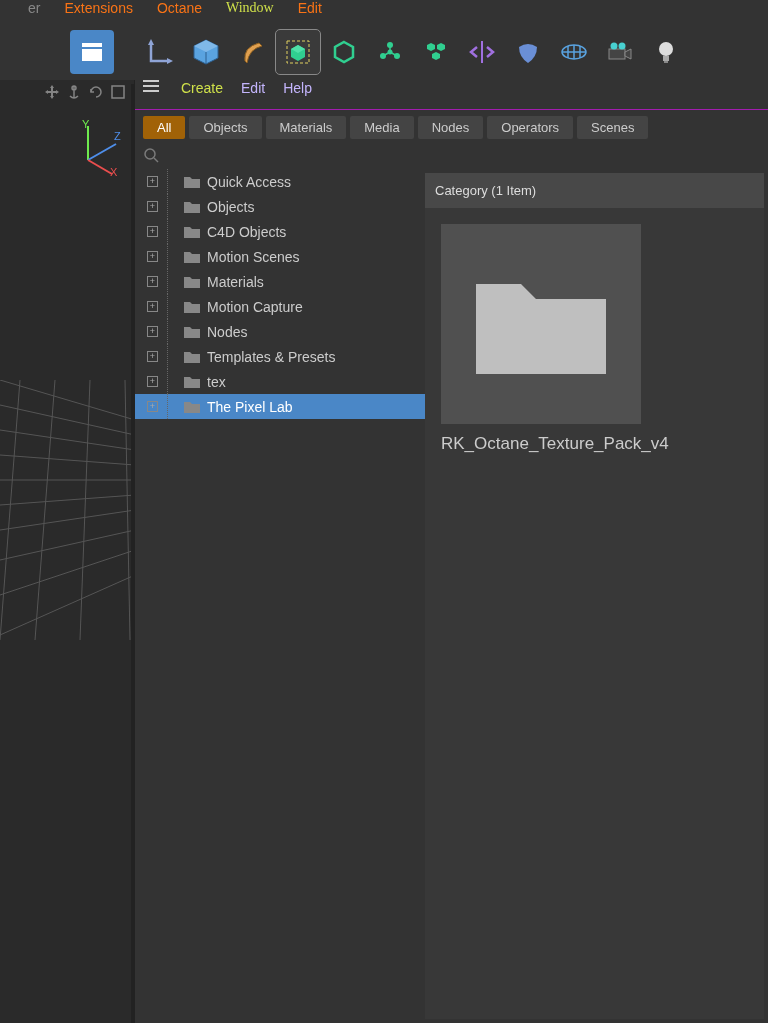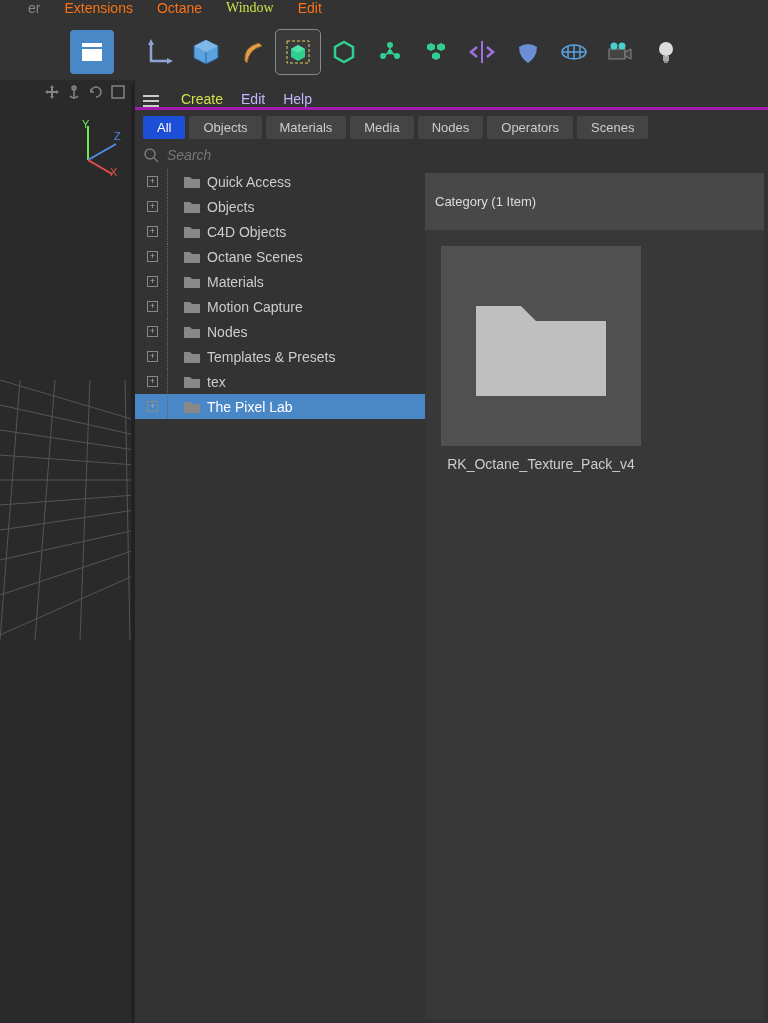--- a/index.html
+++ b/index.html
@@ -19,50 +19,50 @@
 .main { display: flex; height: calc(1023px - 24px - 56px); }
 .viewport-col { width: 135px; background: #2a2a2a; position: relative; border-right: 1px solid #222; }
 .vp-tools { display: flex; gap: 6px; justify-content: flex-end; padding: 4px 8px; height: 28px; }
 .vp-tools svg { width: 16px; height: 16px; opacity: .7; }
 .axis-gizmo { position: absolute; top: 40px; left: 70px; }
 
 .viewport-grid { position: absolute; top: 300px; left: 0; right: 0; height: 260px; }
 .viewport-grid line { stroke: #555; stroke-width: 1; }
 
 .panel-col { flex: 1; background: #333; display: flex; flex-direction: column; }
-.panel-menu { display: flex; align-items: flex-end; height: 30px; padding: 0 8px; gap: 18px; border-bottom: 3px solid #a21caf; }
+.panel-menu { display: flex; align-items: flex-start; height: 30px; padding: 0 8px; gap: 18px; border-bottom: 1px solid #a21caf; }
 .panel-menu .burger { display: flex; flex-direction: column; gap: 3px; margin-right: 4px; }
 .panel-menu .burger span { width: 16px; height: 2px; background: #ccc; }
 .panel-menu .m { cursor: pointer; color: #c4b5fd; }
 .panel-menu .m.hl { color: #cfe04a; }
 
 .filter-tabs { display: flex; gap: 4px; padding: 6px 8px; align-items: center; }
 .filter-tabs .tab { padding: 4px 14px; background: #444; border-radius: 2px; color: #ccc; cursor: pointer; font-size: 13px; }
-.filter-tabs .tab.active { background: #1d4ed8; color: #fff; }
+.filter-tabs .tab.active { background: #a16207; color: #fff; }
 
 .search-row { display: flex; align-items: center; padding: 2px 8px 6px 8px; gap: 8px; }
 .search-row .mag { opacity: .6; }
 .search-row input { flex: 1; background: transparent; border: none; color: #ccc; font-style: italic; font-size: 14px; outline: none; }
 
 .content-row { flex: 1; display: flex; }
 .tree-col { width: 290px; background: #333; overflow: hidden; }
 .tree { list-style: none; }
 .tree li { display: flex; align-items: center; height: 25px; padding-left: 12px; cursor: pointer; white-space: nowrap; }
 .tree li.selected { background: #4a87c7; color: #fff; }
 .tree .exp { width: 11px; height: 11px; border: 1px solid #888; margin-right: 4px; display: flex; align-items: center; justify-content: center; font-size: 9px; line-height: 1; color: #aaa; flex-shrink: 0; }
 .tree .exp.blank { border: none; }
 .tree .vline { width: 12px; height: 100%; border-left: 1px dotted #666; margin-left: 5px; margin-right: 4px; flex-shrink: 0; }
 .tree .fld { width: 18px; height: 14px; margin-right: 6px; flex-shrink: 0; }
 
 .cat-col { flex: 1; background: #383838; margin: 4px 4px 4px 0; }
-.cat-header { background: #484848; padding: 21px 10px; font-size: 13px; color: #ddd; }
+.cat-header { background: #484848; padding: 10px 10px; font-size: 13px; color: #ddd; }
 .cat-body { padding: 16px; }
 .cat-item { width: 200px; text-align: center; }
 .cat-thumb { width: 200px; height: 200px; background: #505050; display: flex; align-items: center; justify-content: center; }
-.cat-label { margin-top: 10px; color: #ccc; font-size: 14px; }
+.cat-label { margin-top: 10px; color: #ccc; font-size: 17px; }
 
 .resizer { position: absolute; left: 131px; top: 84px; width: 4px; bottom: 0; background: #222; }
 </style>
 </head>
 <body>
 
 <div class="top-menu">
   <span class="item dim">er</span>
   <span class="item">Extensions</span>
   <span class="item">Octane</span>
@@ -225,21 +225,20 @@
       <span class="tab">Media</span>
       <span class="tab">Nodes</span>
       <span class="tab">Operators</span>
       <span class="tab">Scenes</span>
     </div>
     <div class="search-row">
       <svg class="mag" width="16" height="16" viewBox="0 0 16 16">
           <circle cx="7" cy="7" r="5" stroke="#aaa" fill="none" stroke-width="1.5"></circle>
           <line x1="11" y1="11" x2="15" y2="15" stroke="#aaa" stroke-width="1.5"></line>
         </svg>
-      <input placeholder="Search" style="">
     </div>
     <div class="content-row">
       <div class="tree-col">
         <ul class="tree" id="treelist">
             <li>
               <span class="exp">+</span>
               <span class="vline"></span>
               <svg class="fld" viewBox="0 0 18 14">
                 <path d="M1 2 H7 L9 4 H17 V13 H1 Z" fill="#888"></path>
               </svg>
@@ -260,21 +259,21 @@
                 <path d="M1 2 H7 L9 4 H17 V13 H1 Z" fill="#888"></path>
               </svg>
               <span>C4D Objects</span>
             </li>
             <li>
               <span class="exp">+</span>
               <span class="vline"></span>
               <svg class="fld" viewBox="0 0 18 14">
                 <path d="M1 2 H7 L9 4 H17 V13 H1 Z" fill="#888"></path>
               </svg>
-              <span>Octane Scenes</span>
+              <span>Motion Scenes</span>
             </li>
             <li>
               <span class="exp">+</span>
               <span class="vline"></span>
               <svg class="fld" viewBox="0 0 18 14">
                 <path d="M1 2 H7 L9 4 H17 V13 H1 Z" fill="#888"></path>
               </svg>
               <span>Materials</span>
             </li>
             <li>

